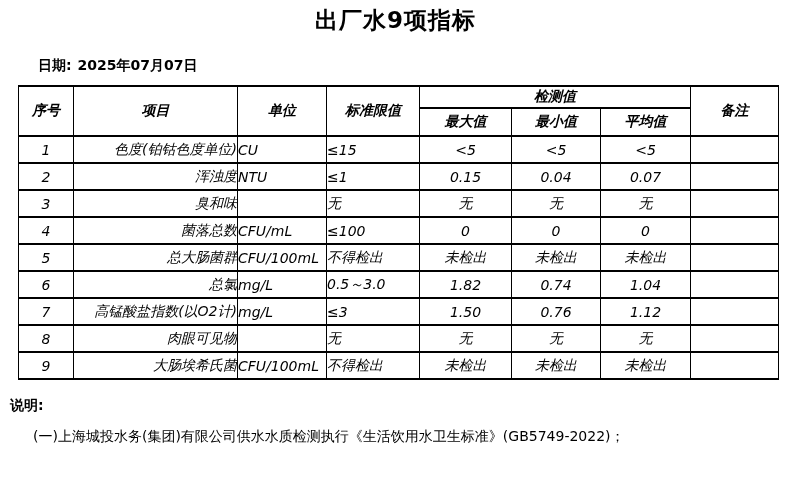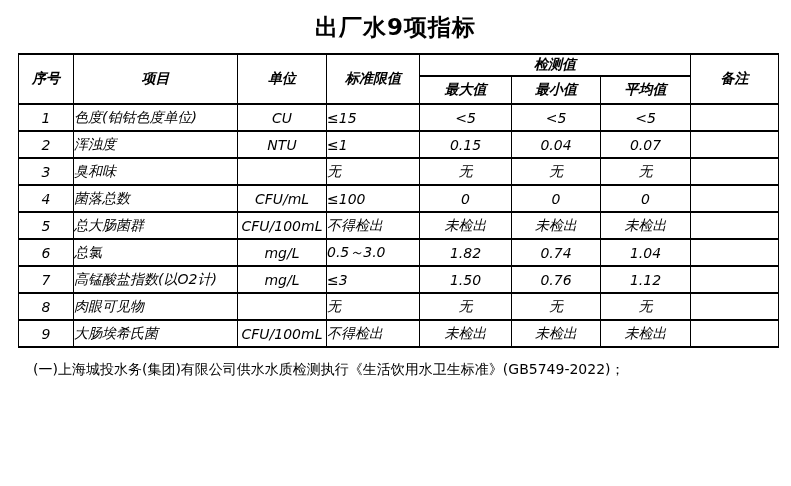--- a/index.html
+++ b/index.html
@@ -8,21 +8,21 @@
     width: 791px; height: 486px;
     background: #ffffff;
     color: #000000;
     font-family: "DejaVu Sans", sans-serif;
     overflow: hidden;
   }
   .page { width: 791px; height: 486px; position: relative; }
 
   .title {
     margin: 0;
-    padding-top: 12px;
+    padding-top: 5px;
     text-align: center;
     font-size: 23px;
     font-weight: bold;
     letter-spacing: 1px;
   }
 
   .date-line {
     margin: 21px 0 0 38px;
     font-size: 14px;
     font-weight: bold;
@@ -47,22 +47,22 @@
   }
   table.report th {
     font-weight: bold;
     text-align: center;
   }
   tr.hdr-top th { height: 22px; }
   tr.hdr-sub th { height: 28px; }
   tr.data-row td { height: 27px; }
 
   td.col-no   { text-align: center; }
-  td.col-item { text-align: left; padding-left: 5px; }
-  td.col-unit { text-align: center; padding-left: 4px; }
+  td.col-item { text-align: right; padding-left: 5px; }
+  td.col-unit { text-align: left; padding-left: 4px; }
   td.col-limit{ text-align: left; padding-left: 5px; }
   td.col-max, td.col-min, td.col-avg { text-align: center; }
   td.col-remark { }
 
   .notes-label {
     margin: 17px 0 0 10px;
     font-size: 14px;
     font-weight: bold;
   }
   .note-line {
@@ -73,20 +73,23 @@
   }
   .note-line.first { margin-top: 12px; }
 </style>
 </head>
 <body>
 
 <div class="page">
 
   <h1 class="title">出厂水9项指标</h1>
 
+  <div class="date-line">
+    <span>日期:</span><span class="date-value">2025年07月07日</span>
+  </div>
 
   <table class="report">
     <colgroup>
       <col style="width:55px">
         <col style="width:164px">
         <col style="width:89px">
         <col style="width:93px">
       <col style="width:92px">
         <col style="width:89px">
         <col style="width:90px">
@@ -194,15 +197,16 @@
         <td class="col-unit">CFU/100mL</td>
         <td class="col-limit">不得检出</td>
         <td class="col-max">未检出</td>
         <td class="col-min">未检出</td>
         <td class="col-avg">未检出</td>
         <td class="col-remark"></td>
       </tr>
     </tbody>
   </table>
 
+  <div class="notes-label">说明:</div>
   <div class="note-line first">(一)上海城投水务(集团)有限公司供水水质检测执行《生活饮用水卫生标准》(GB5749-2022)；</div>
 
 </div>
 
 </body></html>

